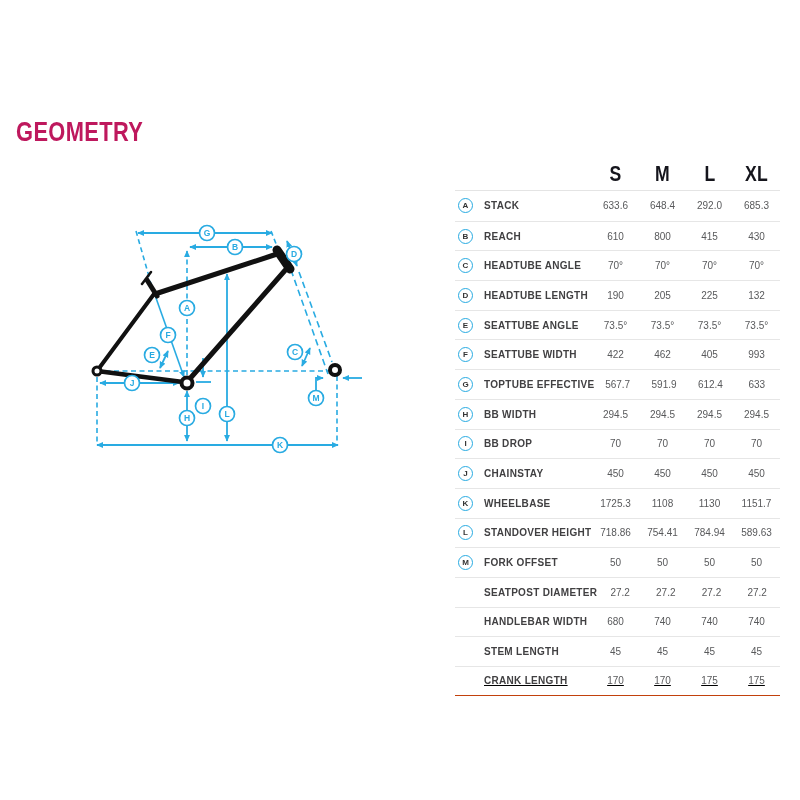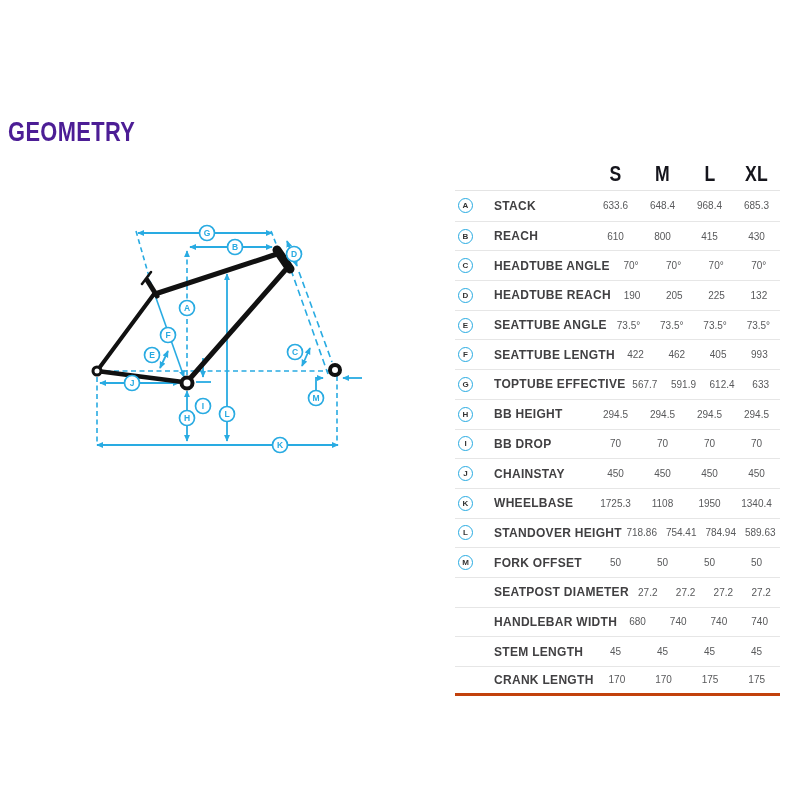--- a/index.html
+++ b/index.html
@@ -1,21 +1,21 @@
 <!DOCTYPE html>
 <html><head>
 <meta charset="utf-8">
 <style>
   * { box-sizing: border-box; margin: 0; padding: 0; }
   html, body { width: 800px; height: 800px; background: #ffffff; overflow: hidden; }
   body { font-family: "Liberation Sans", sans-serif; position: relative; }
 
   .page-title {
-    position: absolute; left: 8px; top: 116px;
-    font-size: 28px; font-weight: bold; color: #4c1d95;
+    position: absolute; left: 16px; top: 116px;
+    font-size: 28px; font-weight: bold; color: #be185d;
     white-space: nowrap;
   }
   .condensed { display: inline-block; transform: scaleX(0.78); transform-origin: left center; letter-spacing: 0.5px; }
 
   .diagram-svg { position: absolute; left: 80px; top: 210px; }
   .meas { stroke: #29abe2; stroke-width: 1.8; fill: none; }
   .thin { stroke-width: 1.6; }
   .dash { stroke-dasharray: 5 3.5; }
   .dash-lg { stroke-dasharray: 6.5 4; }
   .frame { stroke: #111111; fill: none; stroke-linecap: round; }
@@ -23,28 +23,28 @@
   .lbl text { fill: #29abe2; font-size: 8.5px; font-weight: bold; font-family: "Liberation Sans", sans-serif; text-anchor: middle; }
 
   .geo-table { position: absolute; left: 455px; top: 158px; width: 325px; }
   .size-header-row { display: flex; align-items: center; height: 33px; border-bottom: 1px solid #e4e4e4; }
   .label-spacer { flex: 1; }
   .size-col { width: 47px; text-align: center; font-size: 22px; font-weight: bold; color: #15151c; }
   .size-col .condensed { transform-origin: center; transform: scaleX(0.8); }
 
   .t-row { display: flex; align-items: center; height: 29.7px; border-top: 1px solid #e6e6e6; }
   .t-row:first-child { border-top: none; }
-  .t-row:last-child { border-bottom: 3px solid #c2410c; }
+  .t-row:last-child { border-bottom: 1px solid #c2410c; text-decoration: underline; }
   .row-label-cell { flex: 1; display: flex; align-items: center; padding-left: 3px; }
   .letter-badge {
     width: 15px; height: 15px; border: 1.5px solid #29abe2; border-radius: 50%;
     display: inline-flex; align-items: center; justify-content: center;
     font-size: 8px; font-weight: bold; color: #333333; flex: 0 0 auto;
   }
-  .row-label { font-size: 12px; font-weight: bold; color: #414042; letter-spacing: 0.3px; margin-left: 21px; white-space: nowrap; }
+  .row-label { font-size: 10px; font-weight: bold; color: #414042; letter-spacing: 0.3px; margin-left: 11px; white-space: nowrap; }
   .cell-value { width: 47px; text-align: center; font-size: 10px; color: #58595b; }
 </style>
 </head>
 <body>
 
 <h1 class="page-title"><span class="condensed">GEOMETRY</span></h1>
 
 <svg class="diagram-svg" width="300" height="245" viewBox="0 0 300 245" xmlns="http://www.w3.org/2000/svg">
   <defs>
     <marker id="ah" markerWidth="9" markerHeight="8" refX="6.2" refY="3" orient="auto-start-reverse" markerUnits="userSpaceOnUse">
@@ -158,21 +158,21 @@
     <div class="size-col"><span class="condensed">XL</span></div>
   </div>
   <div>
       <div class="t-row">
         <div class="row-label-cell">
           <span class="letter-badge">A</span>
           <span class="row-label">STACK</span>
         </div>
         <div class="cell-value">633.6</div>
         <div class="cell-value">648.4</div>
-        <div class="cell-value">968.4</div>
+        <div class="cell-value">292.0</div>
         <div class="cell-value">685.3</div>
       </div>
       <div class="t-row">
         <div class="row-label-cell">
           <span class="letter-badge">B</span>
           <span class="row-label">REACH</span>
         </div>
         <div class="cell-value">610</div>
         <div class="cell-value">800</div>
         <div class="cell-value">415</div>
@@ -184,61 +184,61 @@
           <span class="row-label">HEADTUBE ANGLE</span>
         </div>
         <div class="cell-value">70°</div>
         <div class="cell-value">70°</div>
         <div class="cell-value">70°</div>
         <div class="cell-value">70°</div>
       </div>
       <div class="t-row">
         <div class="row-label-cell">
           <span class="letter-badge">D</span>
-          <span class="row-label">HEADTUBE REACH</span>
+          <span class="row-label">HEADTUBE LENGTH</span>
         </div>
         <div class="cell-value">190</div>
         <div class="cell-value">205</div>
         <div class="cell-value">225</div>
         <div class="cell-value">132</div>
       </div>
       <div class="t-row">
         <div class="row-label-cell">
           <span class="letter-badge">E</span>
           <span class="row-label">SEATTUBE ANGLE</span>
         </div>
         <div class="cell-value">73.5°</div>
         <div class="cell-value">73.5°</div>
         <div class="cell-value">73.5°</div>
         <div class="cell-value">73.5°</div>
       </div>
       <div class="t-row">
         <div class="row-label-cell">
           <span class="letter-badge">F</span>
-          <span class="row-label">SEATTUBE LENGTH</span>
+          <span class="row-label">SEATTUBE WIDTH</span>
         </div>
         <div class="cell-value">422</div>
         <div class="cell-value">462</div>
         <div class="cell-value">405</div>
         <div class="cell-value">993</div>
       </div>
       <div class="t-row">
         <div class="row-label-cell">
           <span class="letter-badge">G</span>
           <span class="row-label">TOPTUBE EFFECTIVE</span>
         </div>
         <div class="cell-value">567.7</div>
         <div class="cell-value">591.9</div>
         <div class="cell-value">612.4</div>
         <div class="cell-value">633</div>
       </div>
       <div class="t-row">
         <div class="row-label-cell">
           <span class="letter-badge">H</span>
-          <span class="row-label">BB HEIGHT</span>
+          <span class="row-label">BB WIDTH</span>
         </div>
         <div class="cell-value">294.5</div>
         <div class="cell-value">294.5</div>
         <div class="cell-value">294.5</div>
         <div class="cell-value">294.5</div>
       </div>
       <div class="t-row">
         <div class="row-label-cell">
           <span class="letter-badge">I</span>
           <span class="row-label">BB DROP</span>
@@ -258,22 +258,22 @@
         <div class="cell-value">450</div>
         <div class="cell-value">450</div>
       </div>
       <div class="t-row">
         <div class="row-label-cell">
           <span class="letter-badge">K</span>
           <span class="row-label">WHEELBASE</span>
         </div>
         <div class="cell-value">1725.3</div>
         <div class="cell-value">1108</div>
-        <div class="cell-value">1950</div>
-        <div class="cell-value">1340.4</div>
+        <div class="cell-value">1130</div>
+        <div class="cell-value">1151.7</div>
       </div>
       <div class="t-row">
         <div class="row-label-cell">
           <span class="letter-badge">L</span>
           <span class="row-label">STANDOVER HEIGHT</span>
         </div>
         <div class="cell-value">718.86</div>
         <div class="cell-value">754.41</div>
         <div class="cell-value">784.94</div>
         <div class="cell-value">589.63</div>

